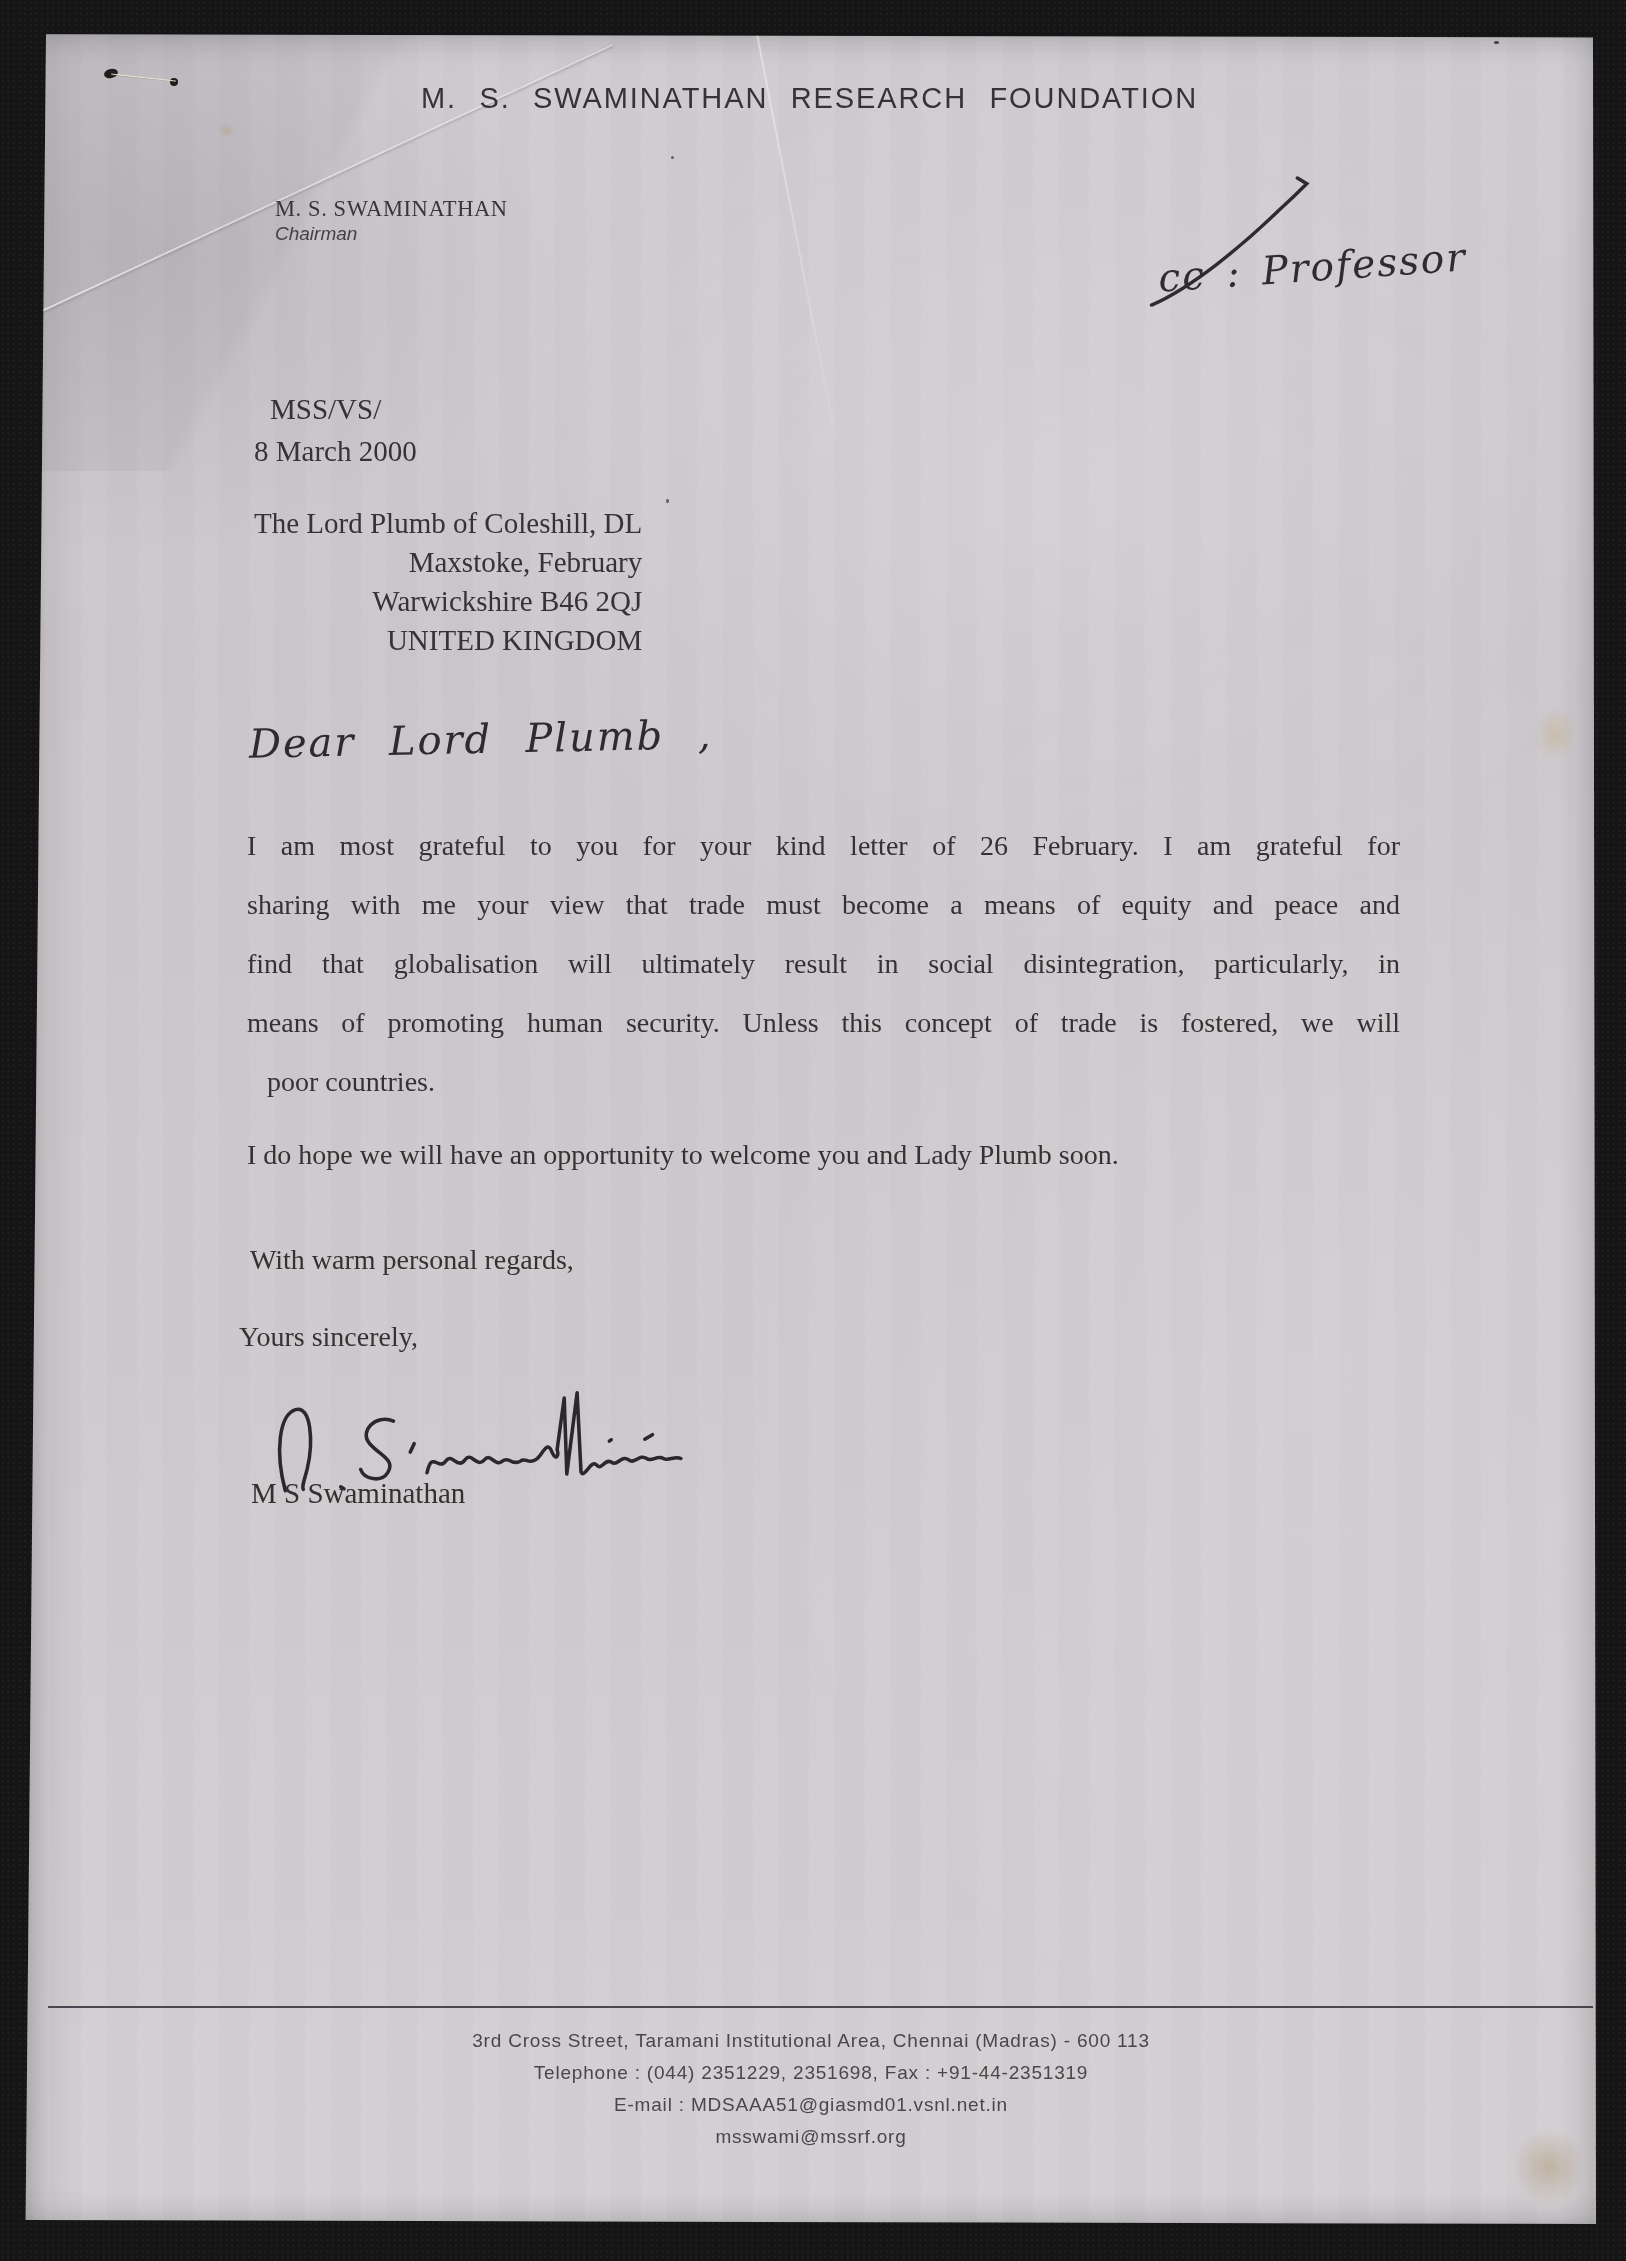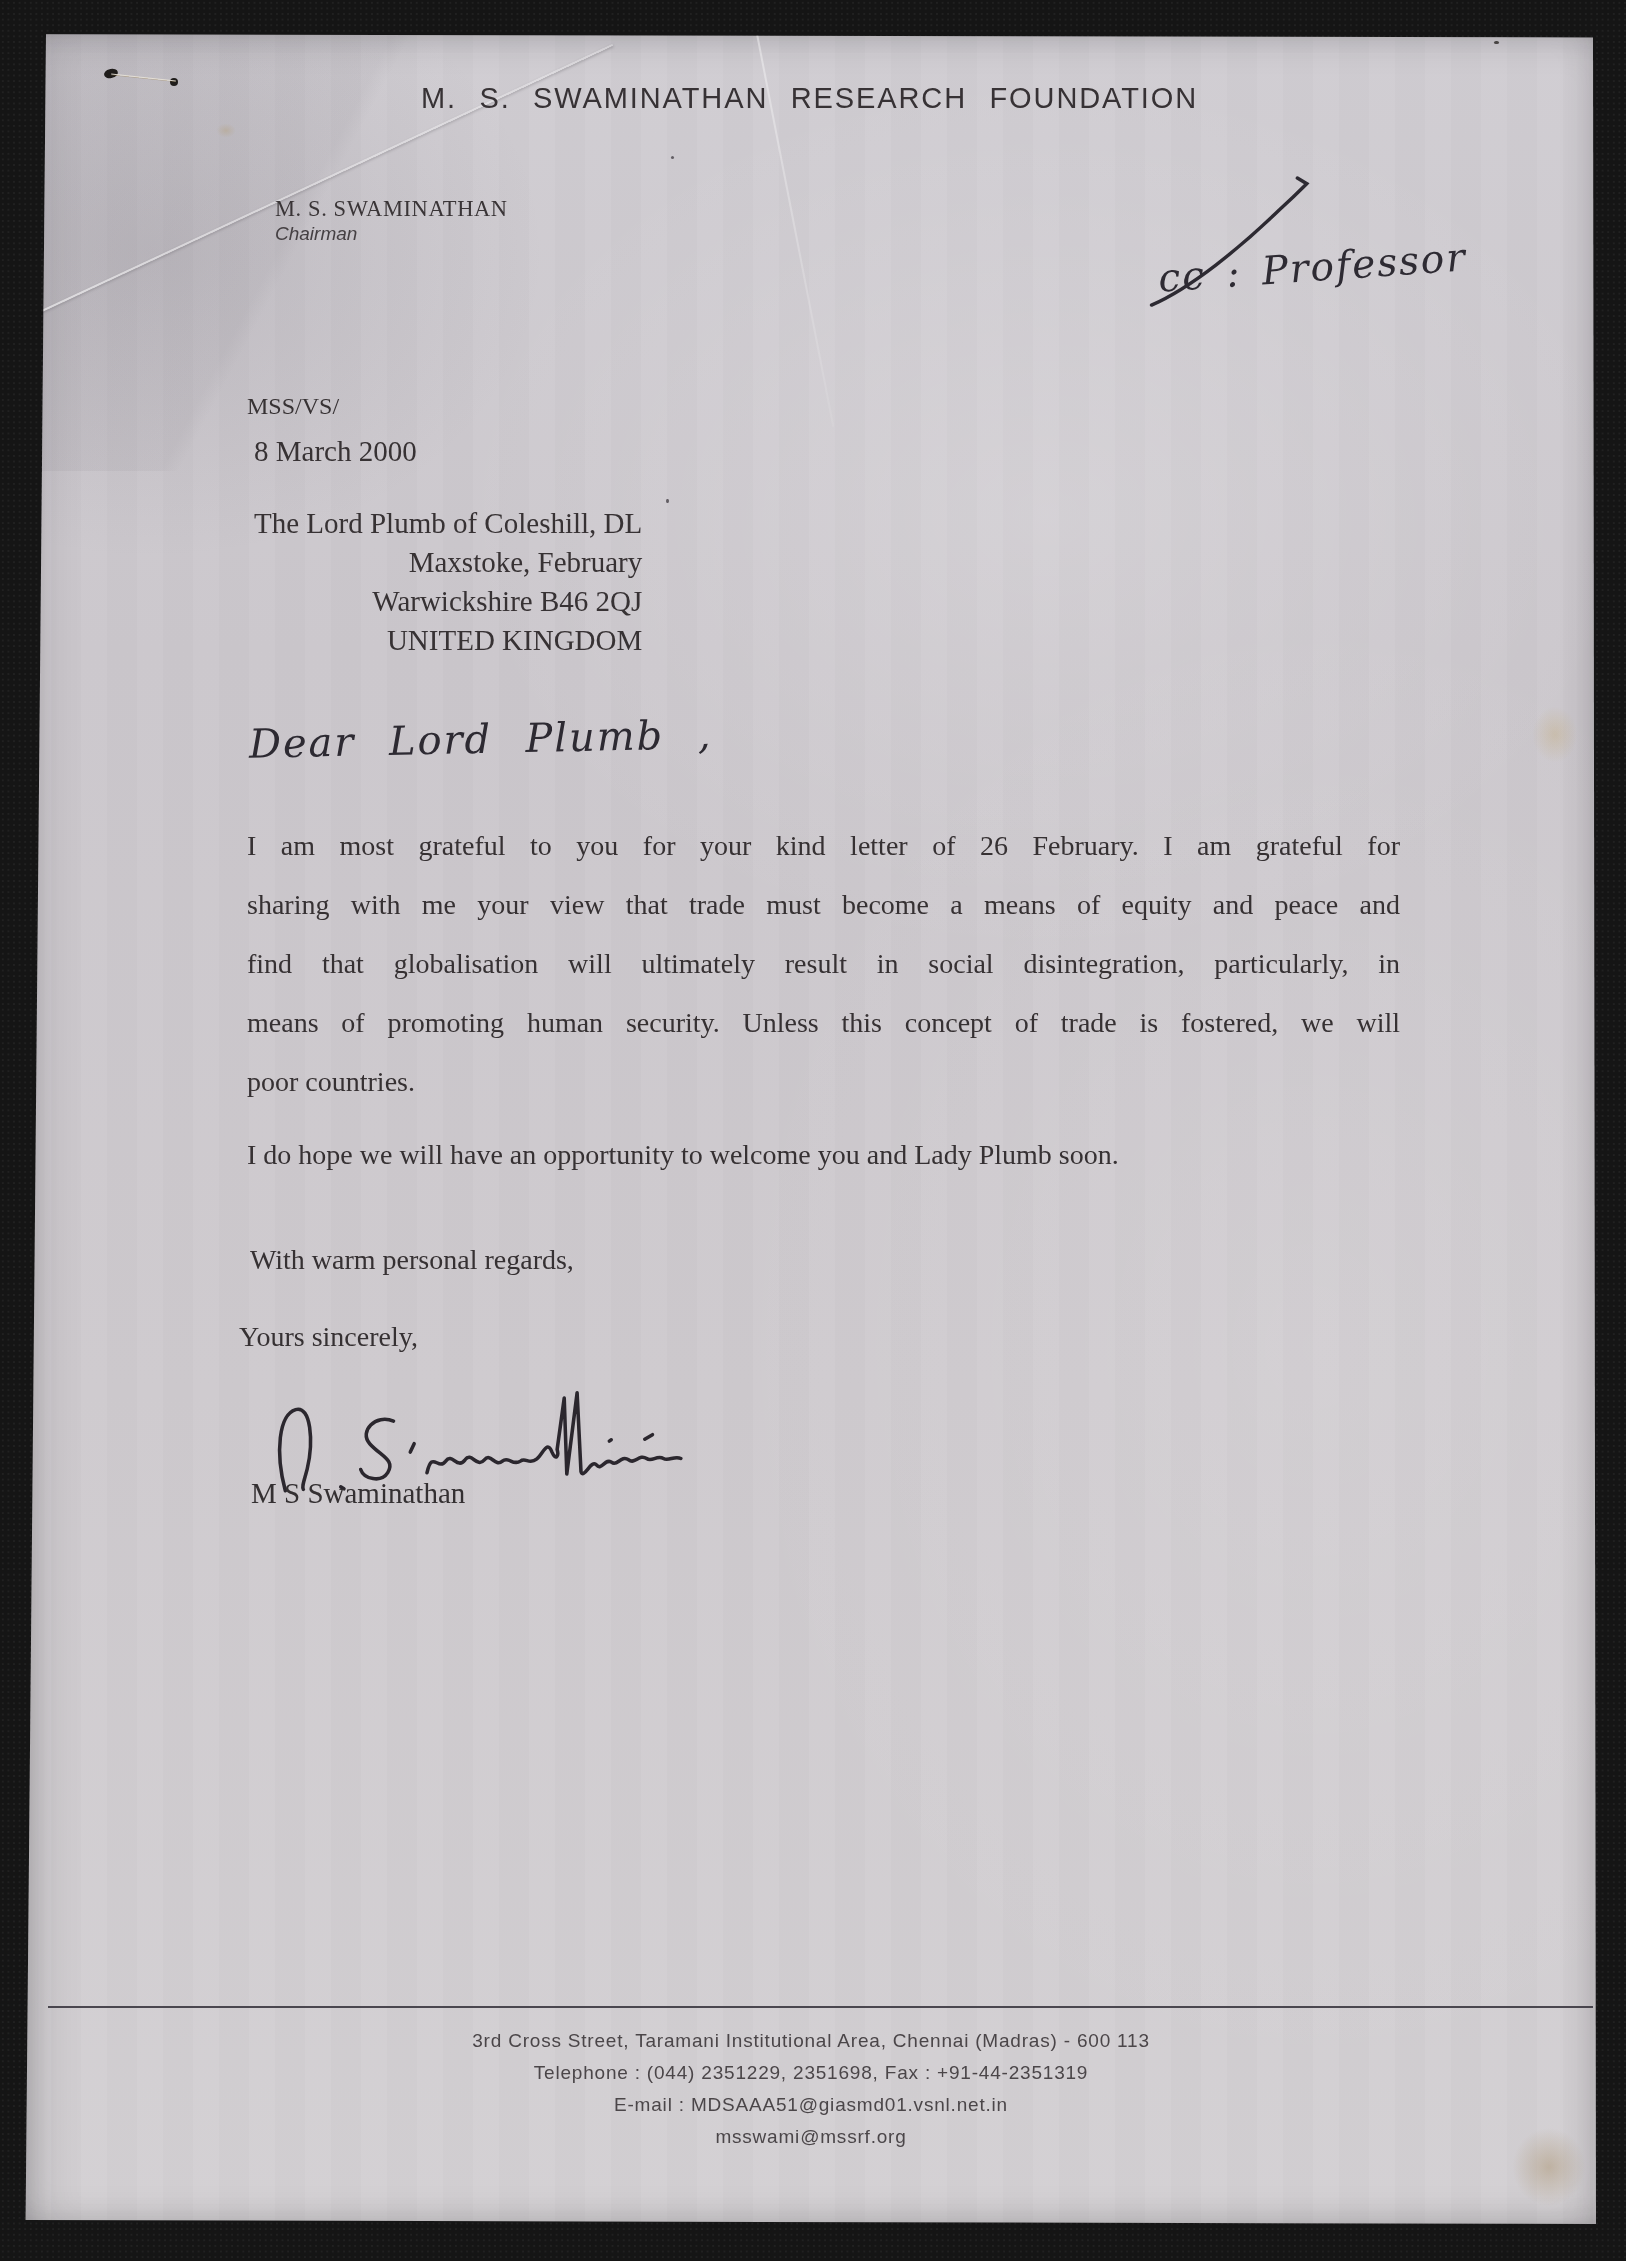--- a/index.html
+++ b/index.html
@@ -33,32 +33,32 @@
   .sender-name{position:absolute;left:250px;top:163px;font-size:22.5px;color:#3a3537;letter-spacing:0.6px;}
   .sender-title{position:absolute;left:250px;top:190px;font-family:"Liberation Sans",sans-serif;font-style:italic;font-size:19px;color:#454043;}
   .cc-note{position:absolute;left:1089px;top:138px;width:413px;height:163px;}
   .cc-note .cc-text{
     position:absolute;left:44px;top:74px;
     font-family:"DejaVu Serif",serif;font-style:italic;
     font-size:39px;color:#2e2b33;letter-spacing:1.9px;word-spacing:6.3px;
     transform:rotate(-4deg);white-space:nowrap;
   }
   .cc-note svg{position:absolute;left:0;top:0;}
-  .ref-line{position:absolute;left:222px;top:360px;font-size:24px;color:#373234;}
+  .ref-line{position:absolute;left:245px;top:360px;font-size:29px;color:#373234;}
   .date-line{position:absolute;left:229px;top:402px;font-size:29px;color:#373234;}
   .recipient{position:absolute;left:229px;top:471px;font-size:29px;line-height:39px;color:#373234;text-align:right;}
   .salutation{
     position:absolute;left:224px;top:683px;
     font-family:"DejaVu Serif",serif;font-style:italic;
     font-size:40px;color:#2d2a32;letter-spacing:1.9px;word-spacing:19px;
     transform:rotate(-1.2deg);
   }
   .para1{position:absolute;left:222px;top:783px;width:1153px;font-size:28px;color:#363133;}
   .para1 .jline{height:59px;line-height:59px;text-align:justify;text-align-last:justify;overflow:hidden;}
-  .para1 .jline.last{text-align-last:left;}
+  .para1 .jline.last{text-align-last:left;margin-left:20px;}
   .para2{position:absolute;left:222px;top:1106px;width:1189px;font-size:28px;color:#363133;}
   .regards{position:absolute;left:225px;top:1211px;font-size:28px;color:#363133;}
   .sincerely{position:absolute;left:214px;top:1288px;font-size:28px;color:#363133;}
   .signature{position:absolute;left:241px;top:1343px;}
   .signatory{position:absolute;left:226px;top:1444px;font-size:29px;color:#343032;}
   .footer-rule{position:absolute;left:22.5px;right:3.8px;top:1973px;height:1.9px;background:#332f38;opacity:.85;}
   .footer{
     position:absolute;left:0;right:0;top:1992px;text-align:center;
     font-family:"Liberation Sans",sans-serif;font-size:19px;line-height:32px;
     color:#4b4649;letter-spacing:0.8px;

